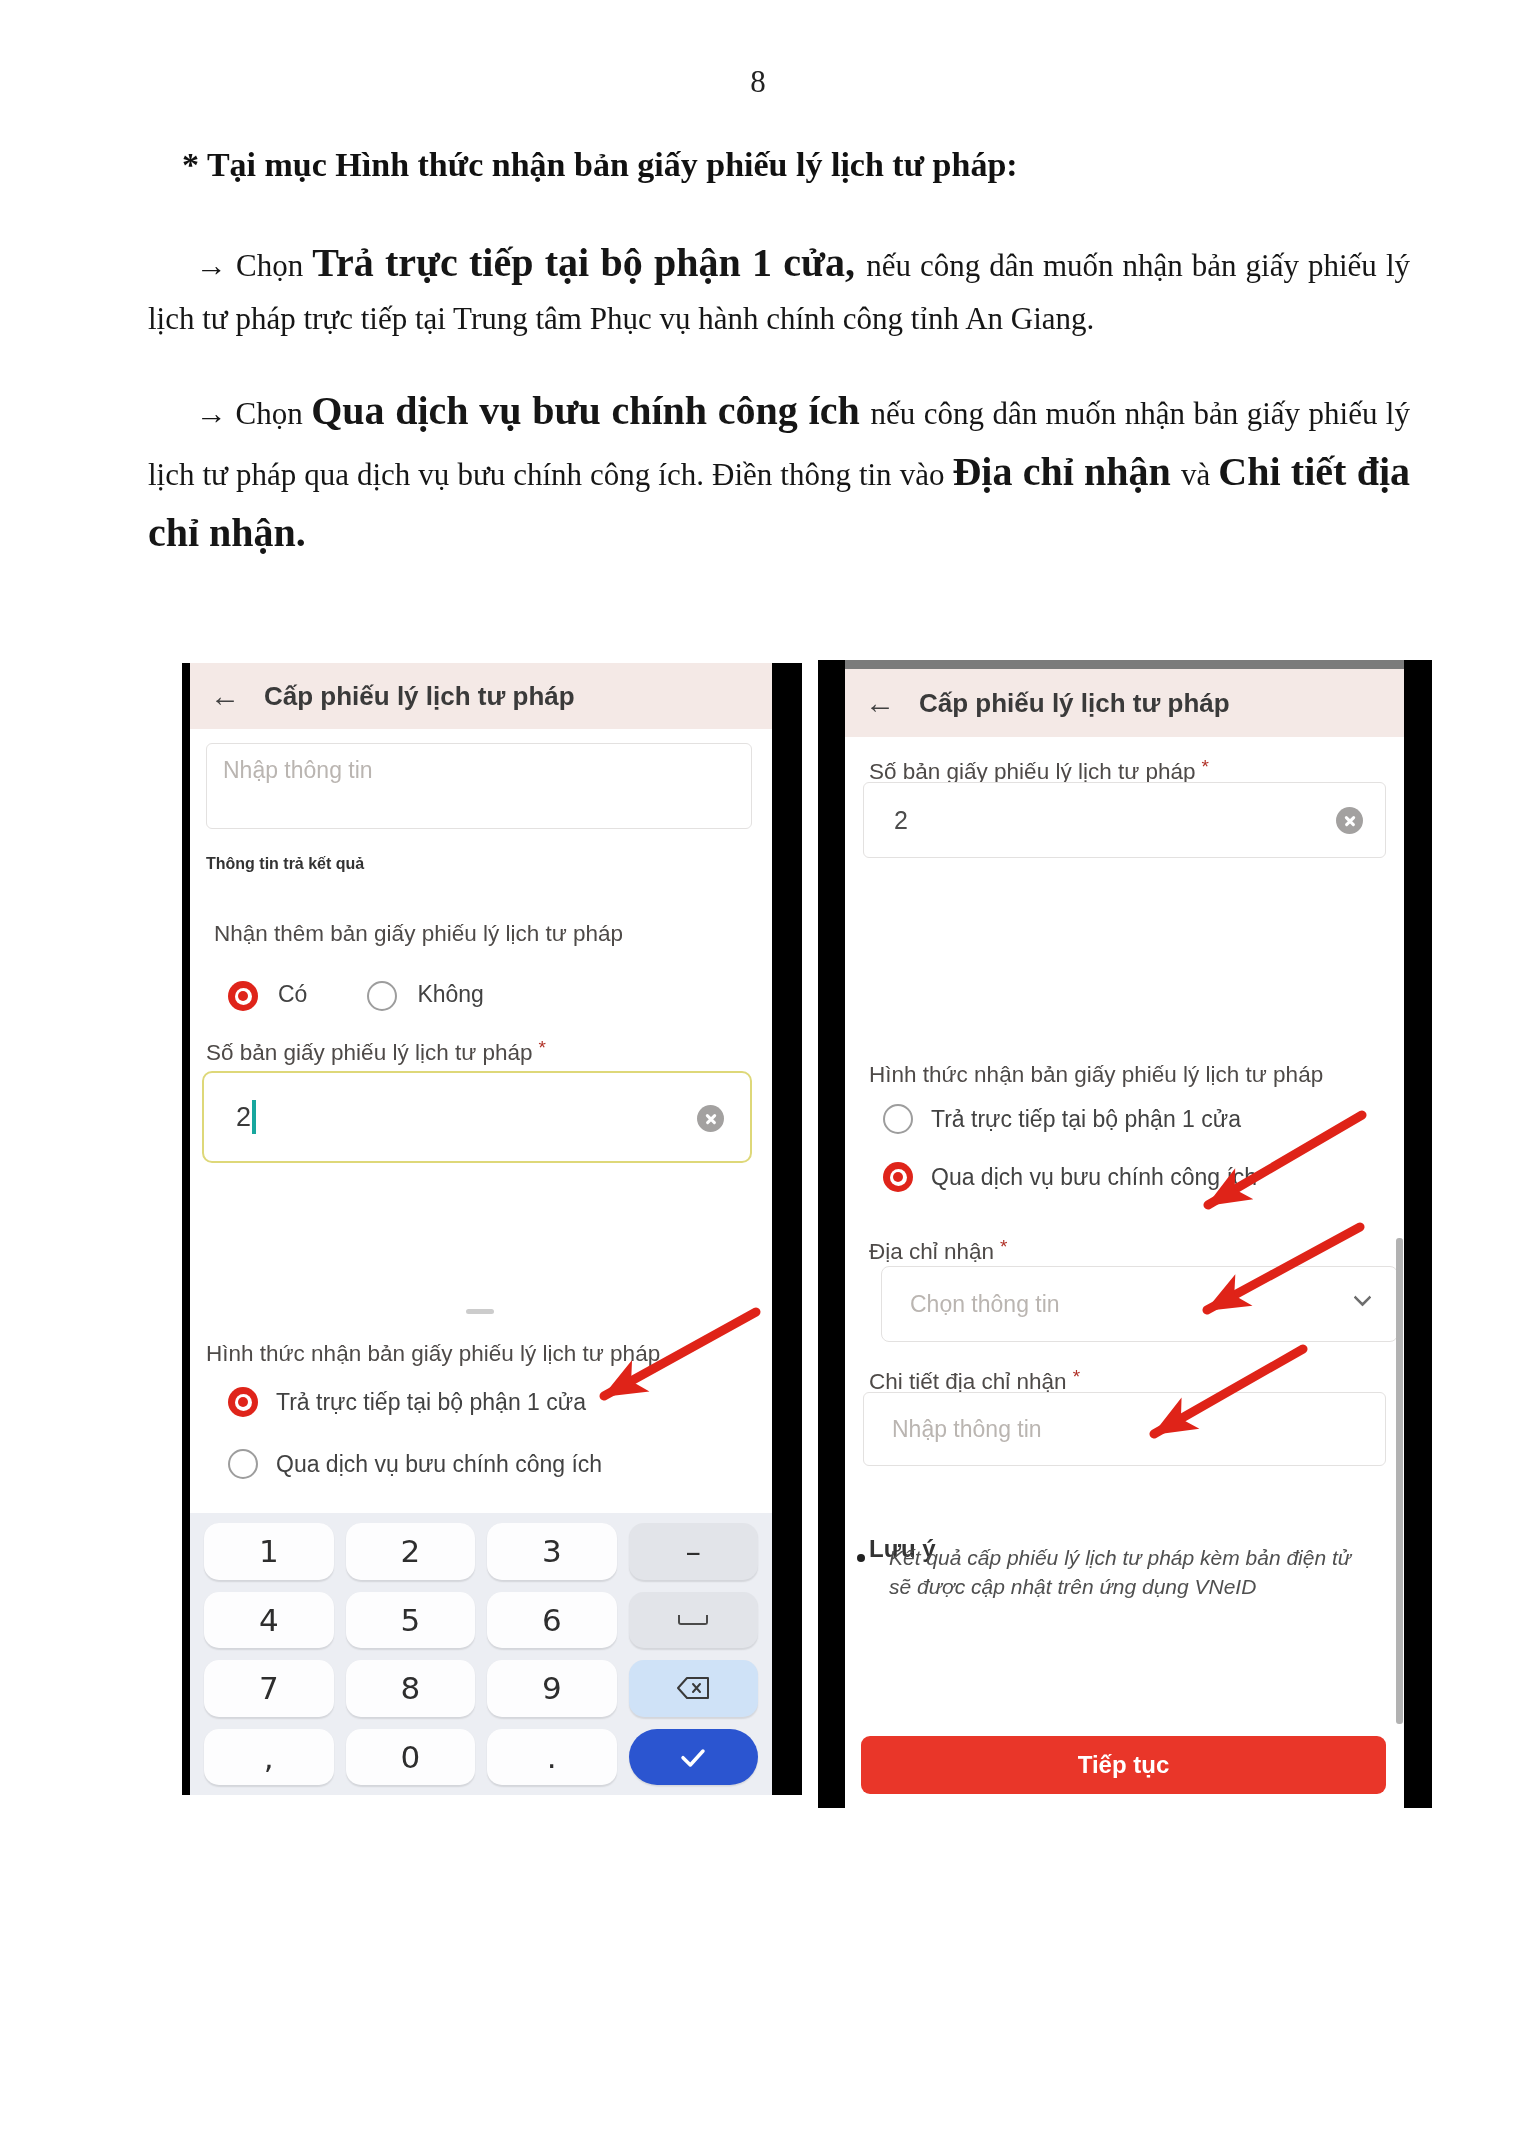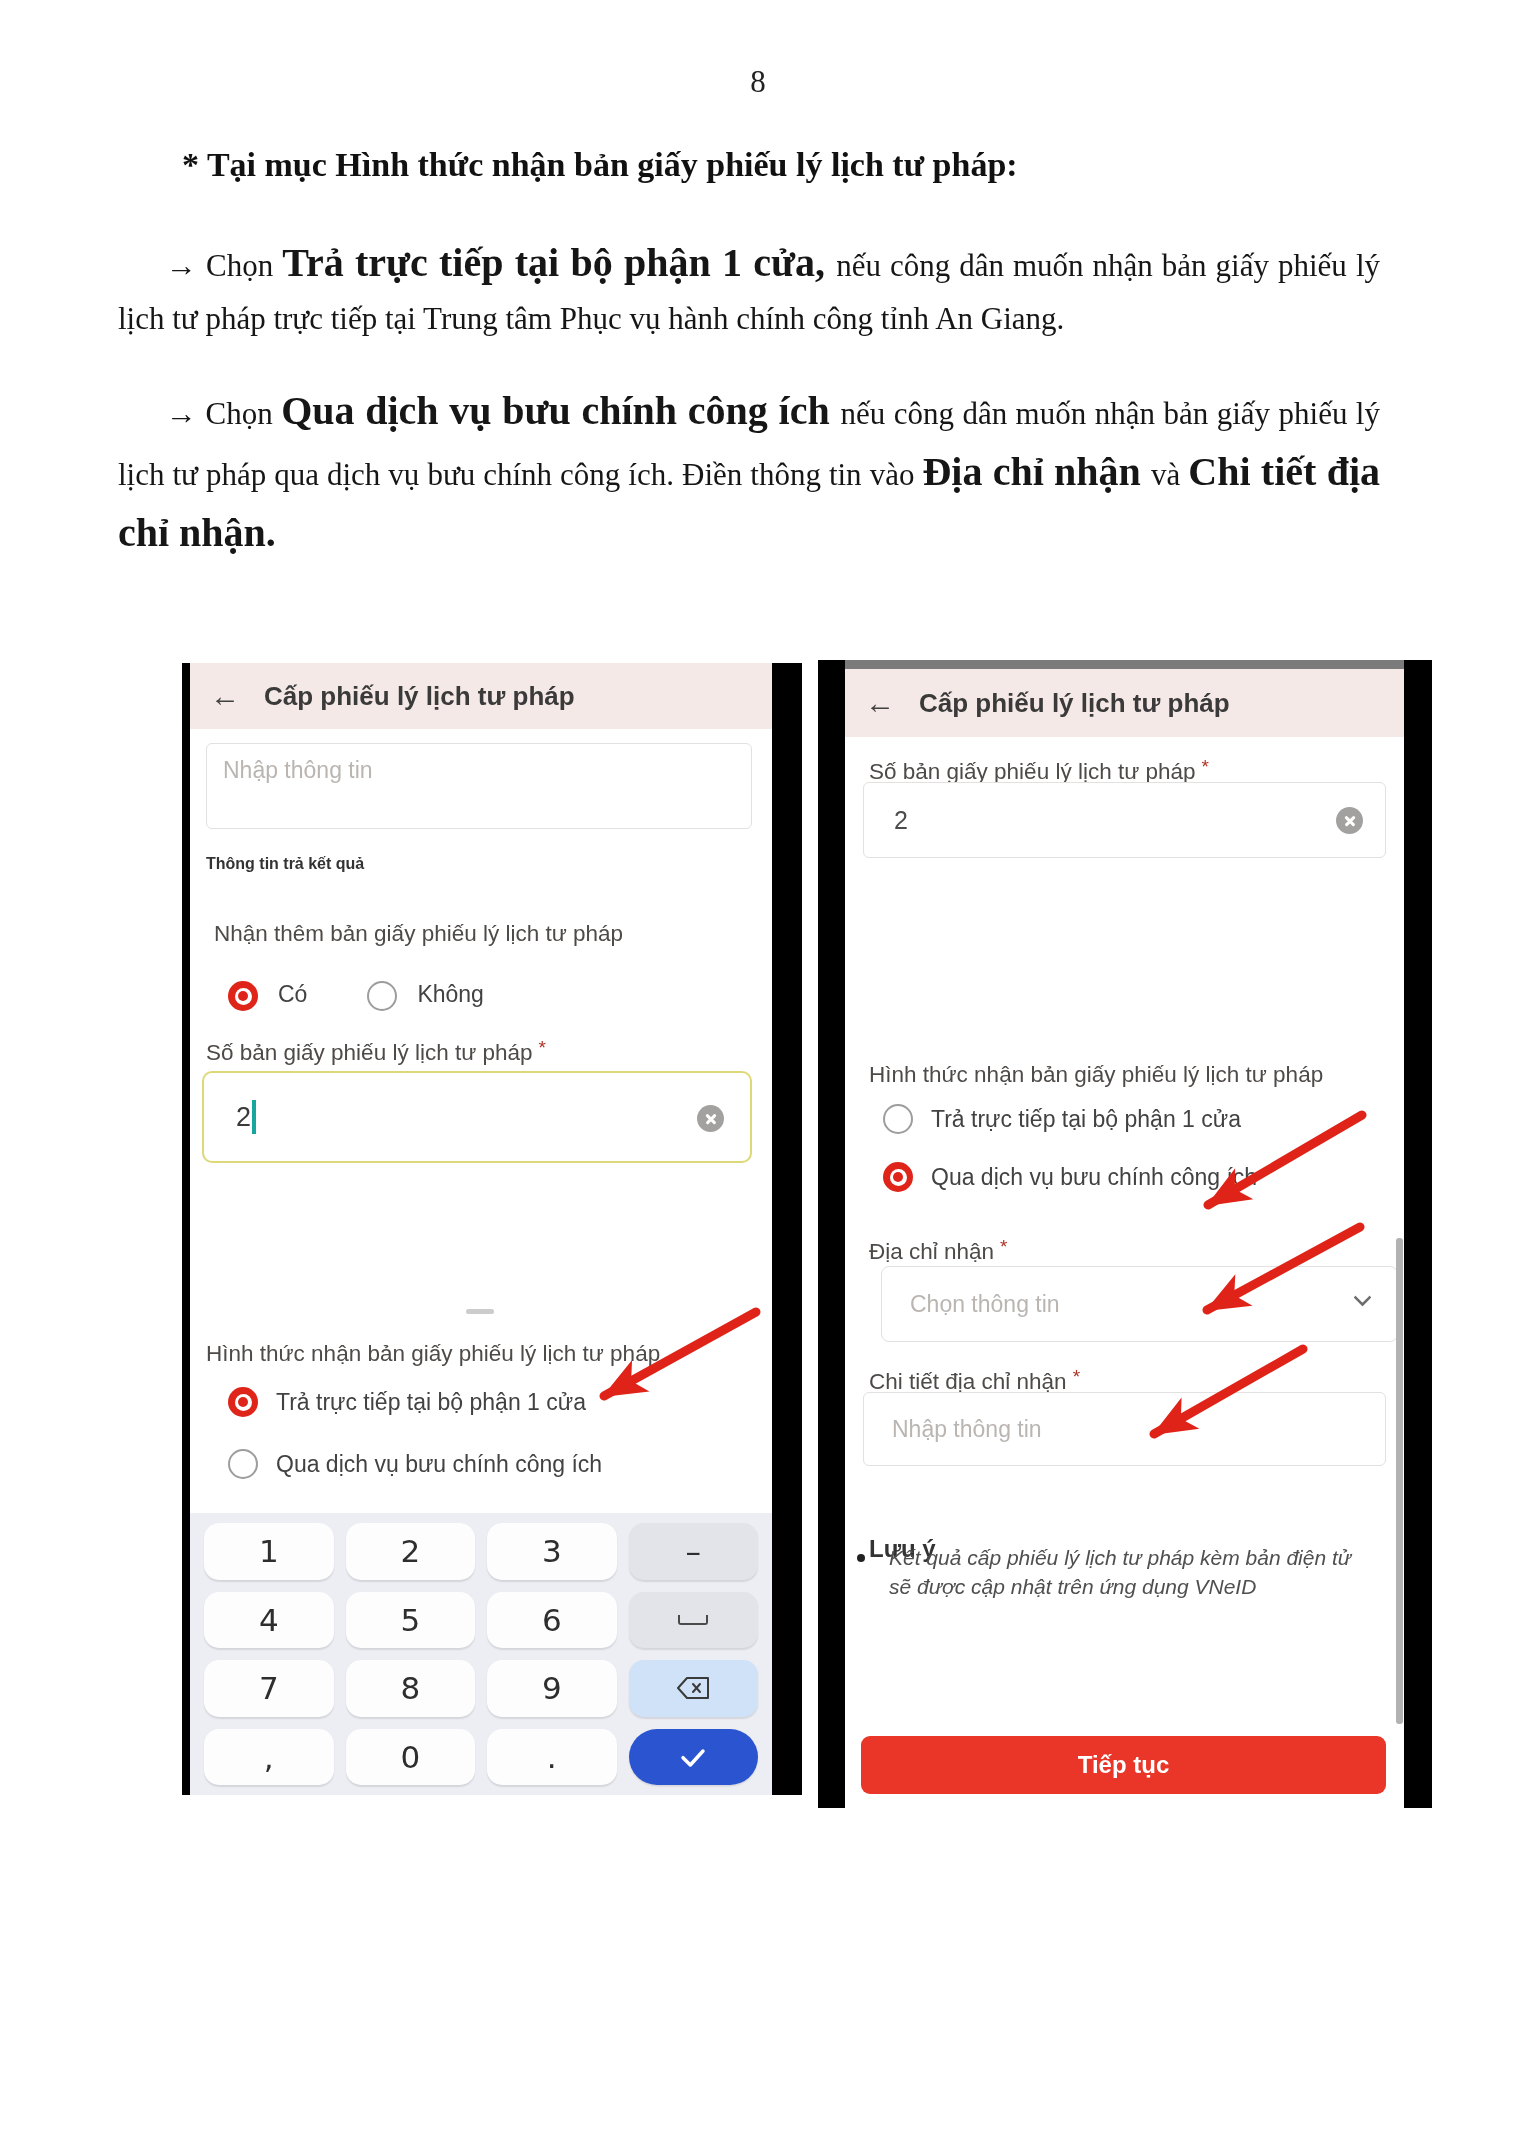--- a/index.html
+++ b/index.html
@@ -14,21 +14,21 @@
   *{margin:0;padding:0;box-sizing:border-box;}
   html,body{background:#ffffff;}
   body{width:1516px;height:2144px;position:relative;overflow:hidden;
        font-family:"Liberation Serif","DejaVu Serif",serif;color:#1c1c1c;}
 
   
   .page-number{position:absolute;top:64px;left:0;width:1516px;text-align:center;
     font-size:31px;color:#222;}
   .doc-heading{position:absolute;top:146px;left:182px;width:1214px;
     font-size:34px;font-weight:bold;color:#111;}
-  .doc-para{position:absolute;left:118px;width:1262px;text-align:justify;
+  .doc-para{position:absolute;left:148px;width:1262px;text-align:justify;
     font-size:31px;color:#161616;text-indent:48px;}
   .doc-para .big-bold{font-size:40px;font-weight:bold;}
   #para1{top:236px;line-height:53px;}
   #para2{top:382px;line-height:58px;}
 
   
   .phone{position:absolute;background:#000;}
   .phone-content{position:absolute;background:#fff;overflow:hidden;
     font-family:"Liberation Sans","DejaVu Sans",sans-serif;color:#3d3d3d;}
   .app-header{position:absolute;left:0;width:100%;background:var(--header-pink,#f4e9e6);

